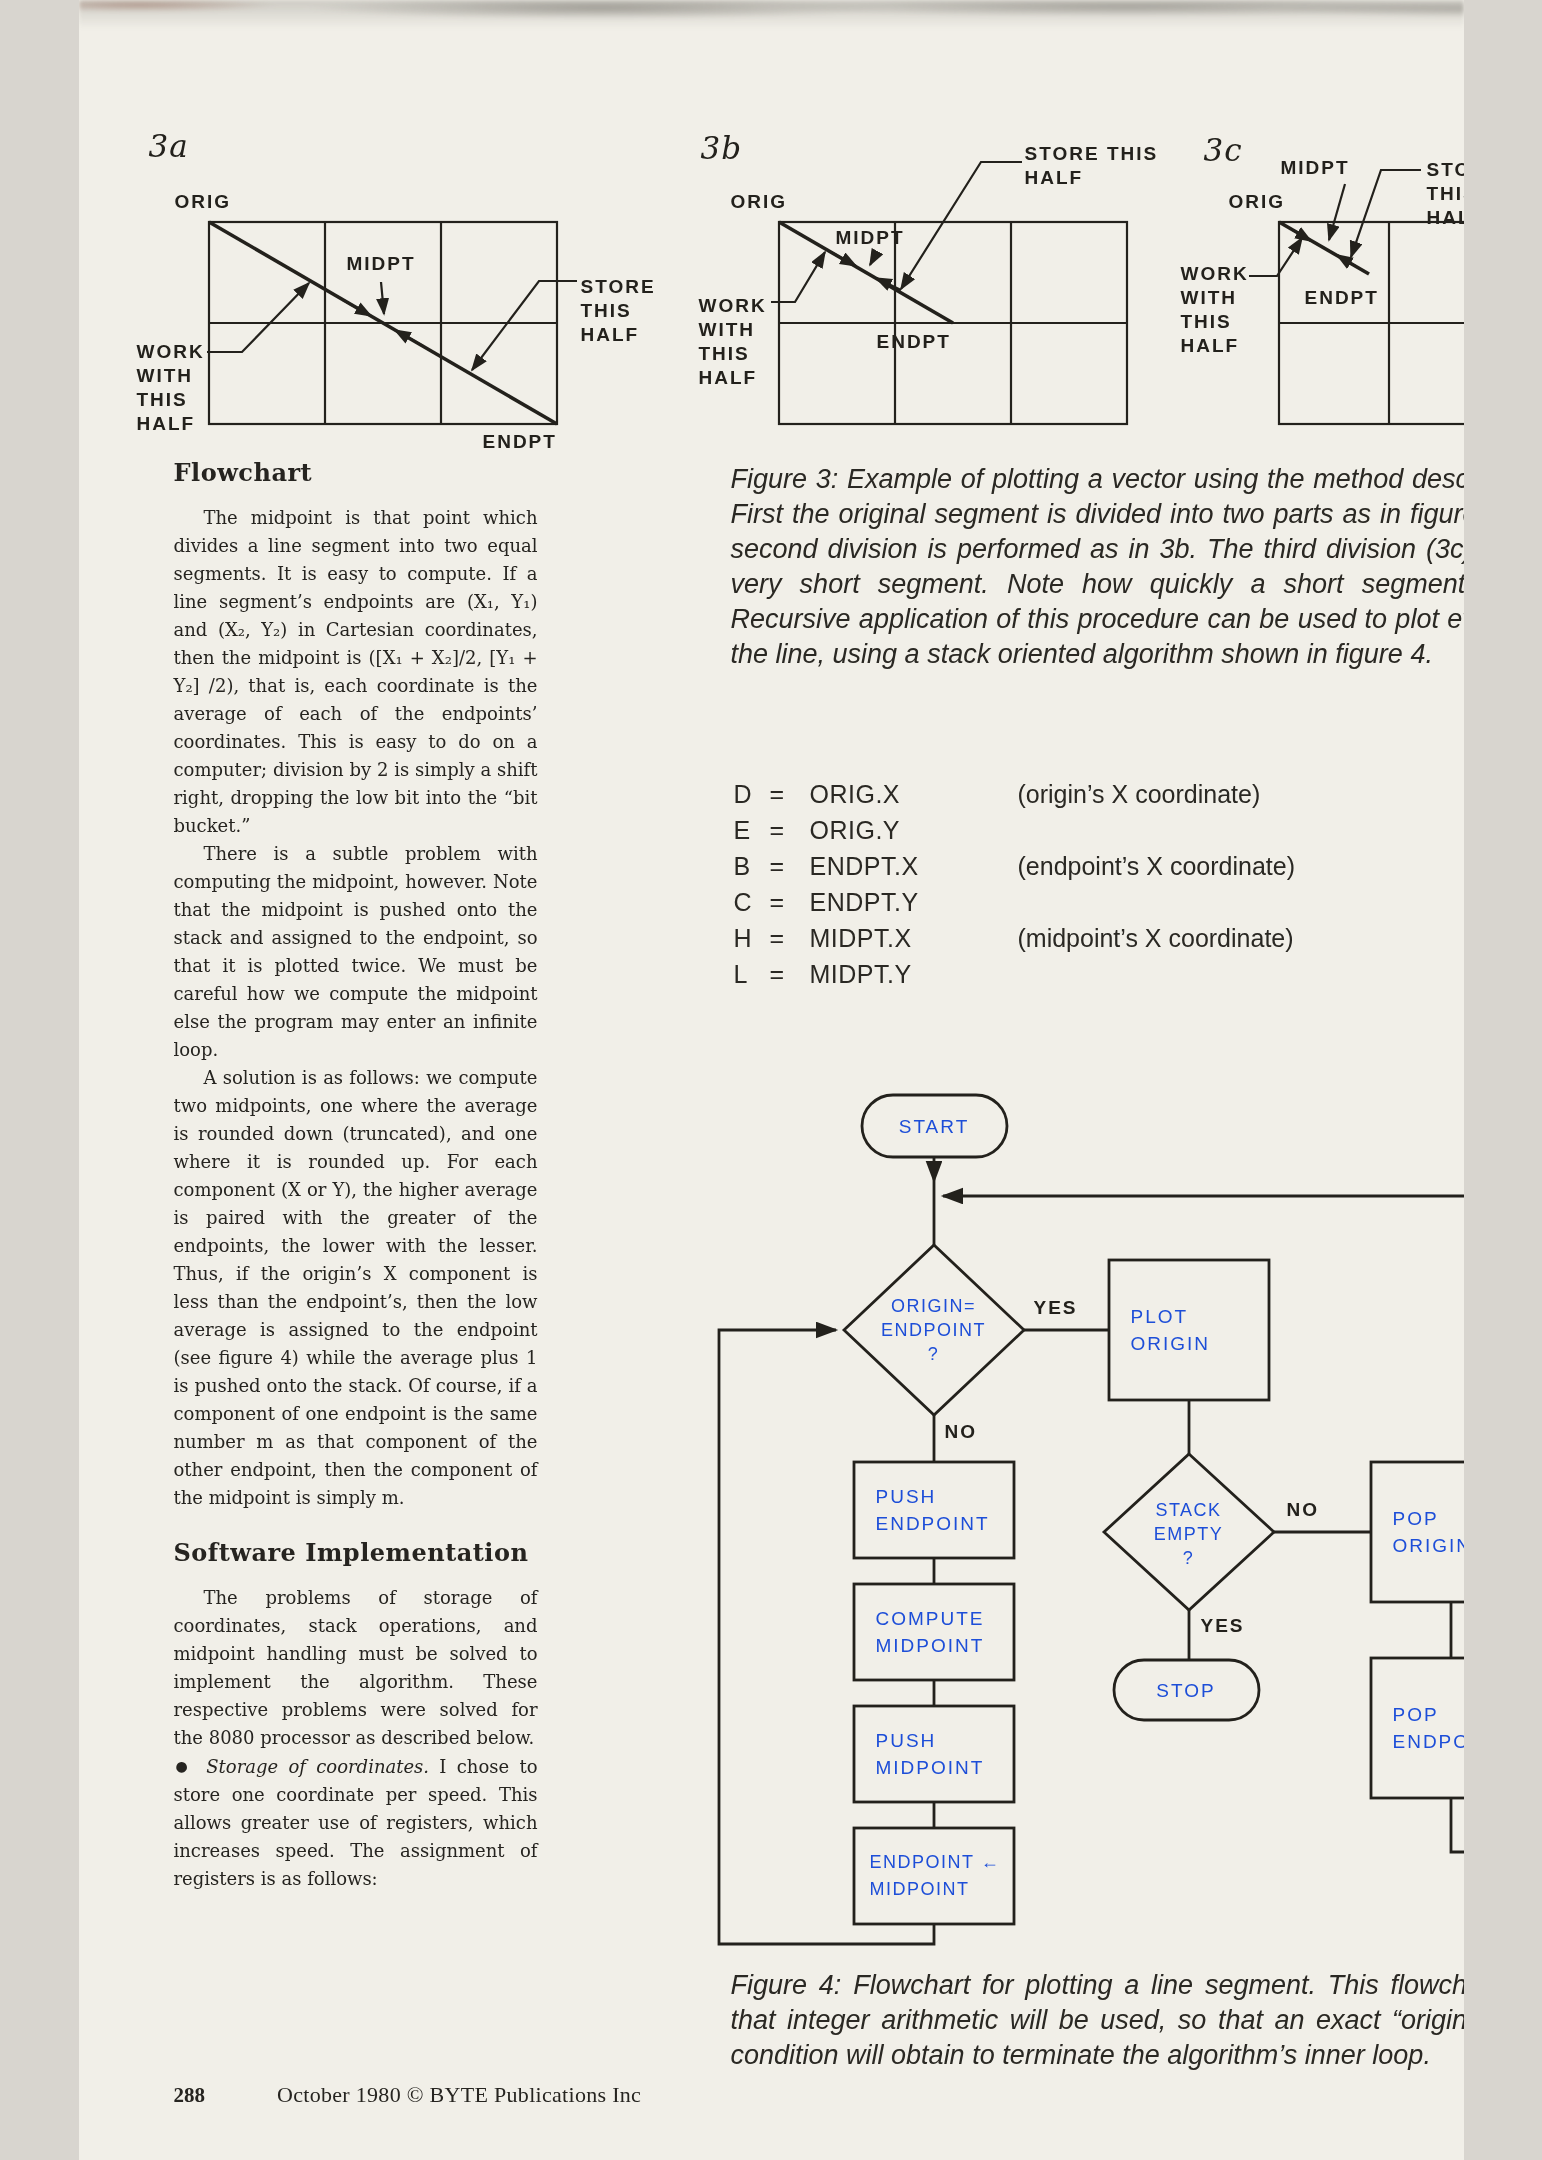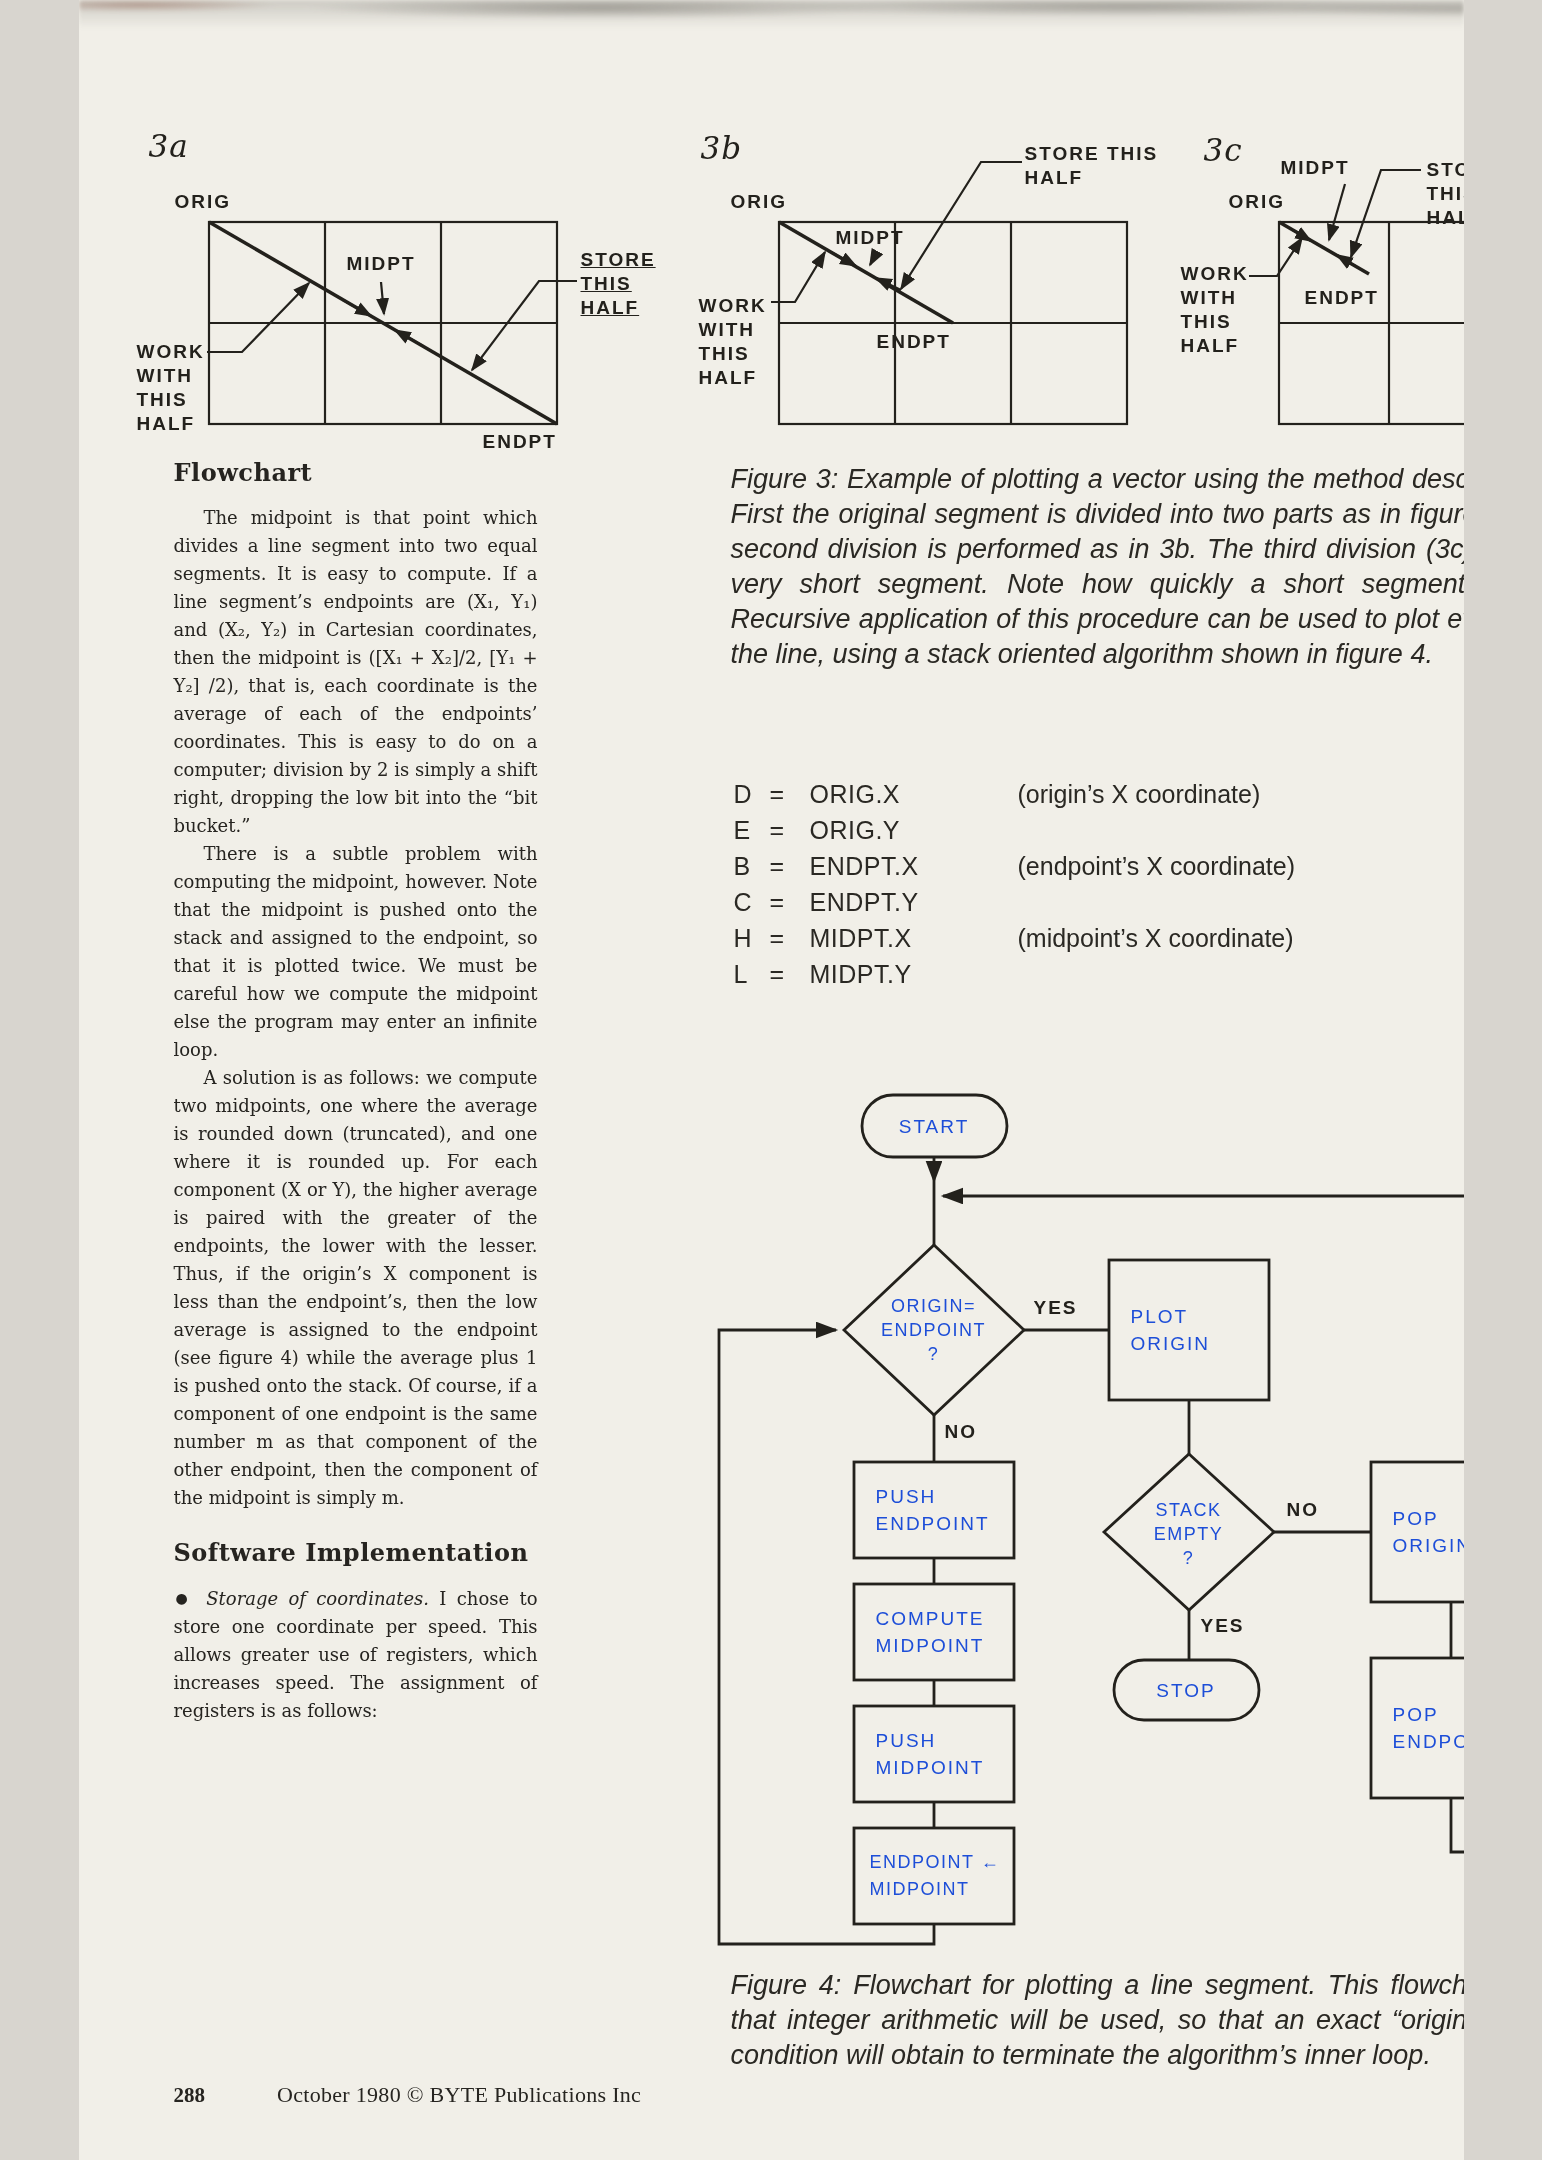--- a/index.html
+++ b/index.html
@@ -139,21 +139,21 @@
       <polyline class="stroke" points="1170,276 1198,276 1223,238" marker-end="url(#arr)"></polyline>
     </g>
   </svg>
 
   <div class="fig-tag" style="left:70px;top:128px;">3a</div>
   <div class="fig-tag" style="left:622px;top:130px;">3b</div>
   <div class="fig-tag" style="left:1125px;top:132px;">3c</div>
 
   <div class="lbl" style="left:96px;top:190px;">ORIG</div>
   <div class="lbl" style="left:268px;top:252px;">MIDPT</div>
-  <div class="lbl" style="left:502px;top:248px;text-decoration:underline;">STORE
+  <div class="lbl" style="left:502px;top:275px;">STORE
 THIS
 HALF</div>
   <div class="lbl" style="left:58px;top:340px;">WORK
 WITH
 THIS
 HALF</div>
   <div class="lbl" style="left:404px;top:430px;">ENDPT</div>
 
   <div class="lbl" style="left:652px;top:190px;">ORIG</div>
   <div class="lbl" style="left:757px;top:226px;">MIDPT</div>
@@ -173,20 +173,21 @@
 THIS
 HALF</div>
   <div class="lbl" style="left:1226px;top:286px;">ENDPT</div>
 
   <div class="colL">
     <h3>Flowchart</h3>
     <p>The midpoint is that point which divides a line segment into two equal segments. It is easy to compute. If a line segment’s endpoints are (X₁, Y₁) and (X₂, Y₂) in Cartesian coordinates, then the midpoint is ([X₁ + X₂]/2, [Y₁ + Y₂] /2), that is, each coordinate is the average of each of the endpoints’ coordinates. This is easy to do on a computer; division by 2 is simply a shift right, dropping the low bit into the “bit bucket.”</p>
     <p>There is a subtle problem with computing the midpoint, however. Note that the midpoint is pushed onto the stack and assigned to the endpoint, so that it is plotted twice. We must be careful how we compute the midpoint else the program may enter an infinite loop.</p>
     <p>A solution is as follows: we compute two midpoints, one where the average is rounded down (truncated), and one where it is rounded up. For each component (X or Y), the higher average is paired with the greater of the endpoints, the lower with the lesser. Thus, if the origin’s X component is less than the endpoint’s, then the low average is assigned to the endpoint (see figure 4) while the average plus 1 is pushed onto the stack. Of course, if a component of one endpoint is the same number m as that component of the other endpoint, then the component of the midpoint is simply m.</p>
     <h3 class="second">Software Implementation</h3>
+    <p>The problems of storage of coordinates, stack operations, and midpoint handling must be solved to implement the algorithm. These respective problems were solved for the 8080 processor as described below.</p>
     <p class="noindent"><span class="bullet-glyph">●</span><span class="it">Storage of coordinates.</span>
       <span>I chose to store one coordinate per speed. This allows greater use of registers, which increases speed. The assignment of registers is as follows:</span></p>
   </div>
 
   <div class="caption" style="left:652px;top:462px;width:888px;">Figure 3: Example of plotting a vector using the method described in text. First the original segment is divided into two parts as in figure 3a. Then a second division is performed as in 3b. The third division (3c) produces a very short segment. Note how quickly a short segment is created. Recursive application of this procedure can be used to plot every point on the line, using a stack oriented algorithm shown in figure 4.</div>
 
   <div class="reg-block">
     <div class="reg-row">
       <span class="reg-letter">D</span>
       <span class="reg-eq">=</span>

